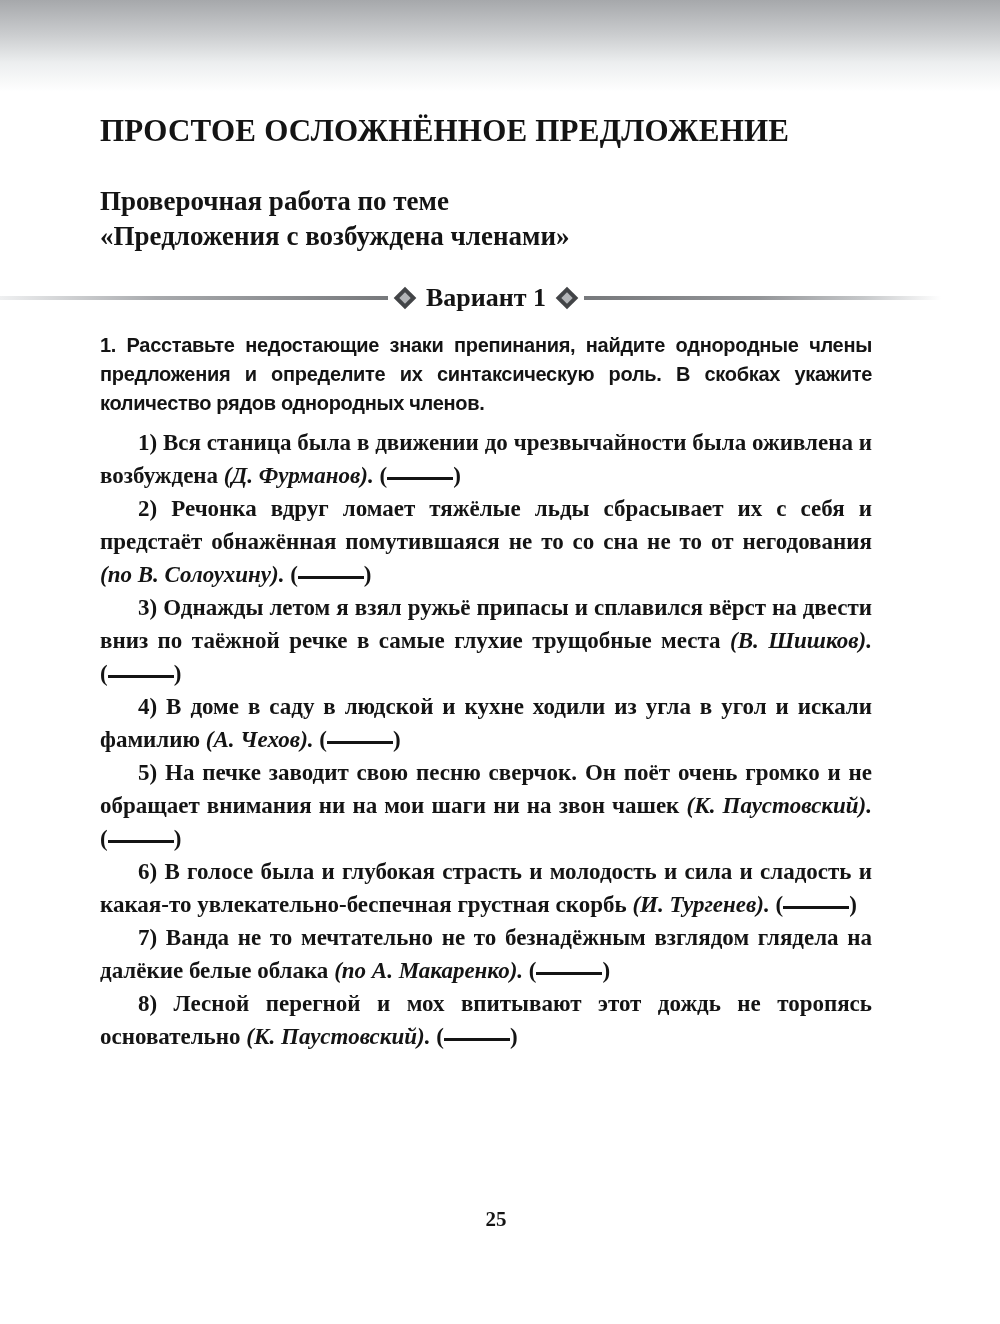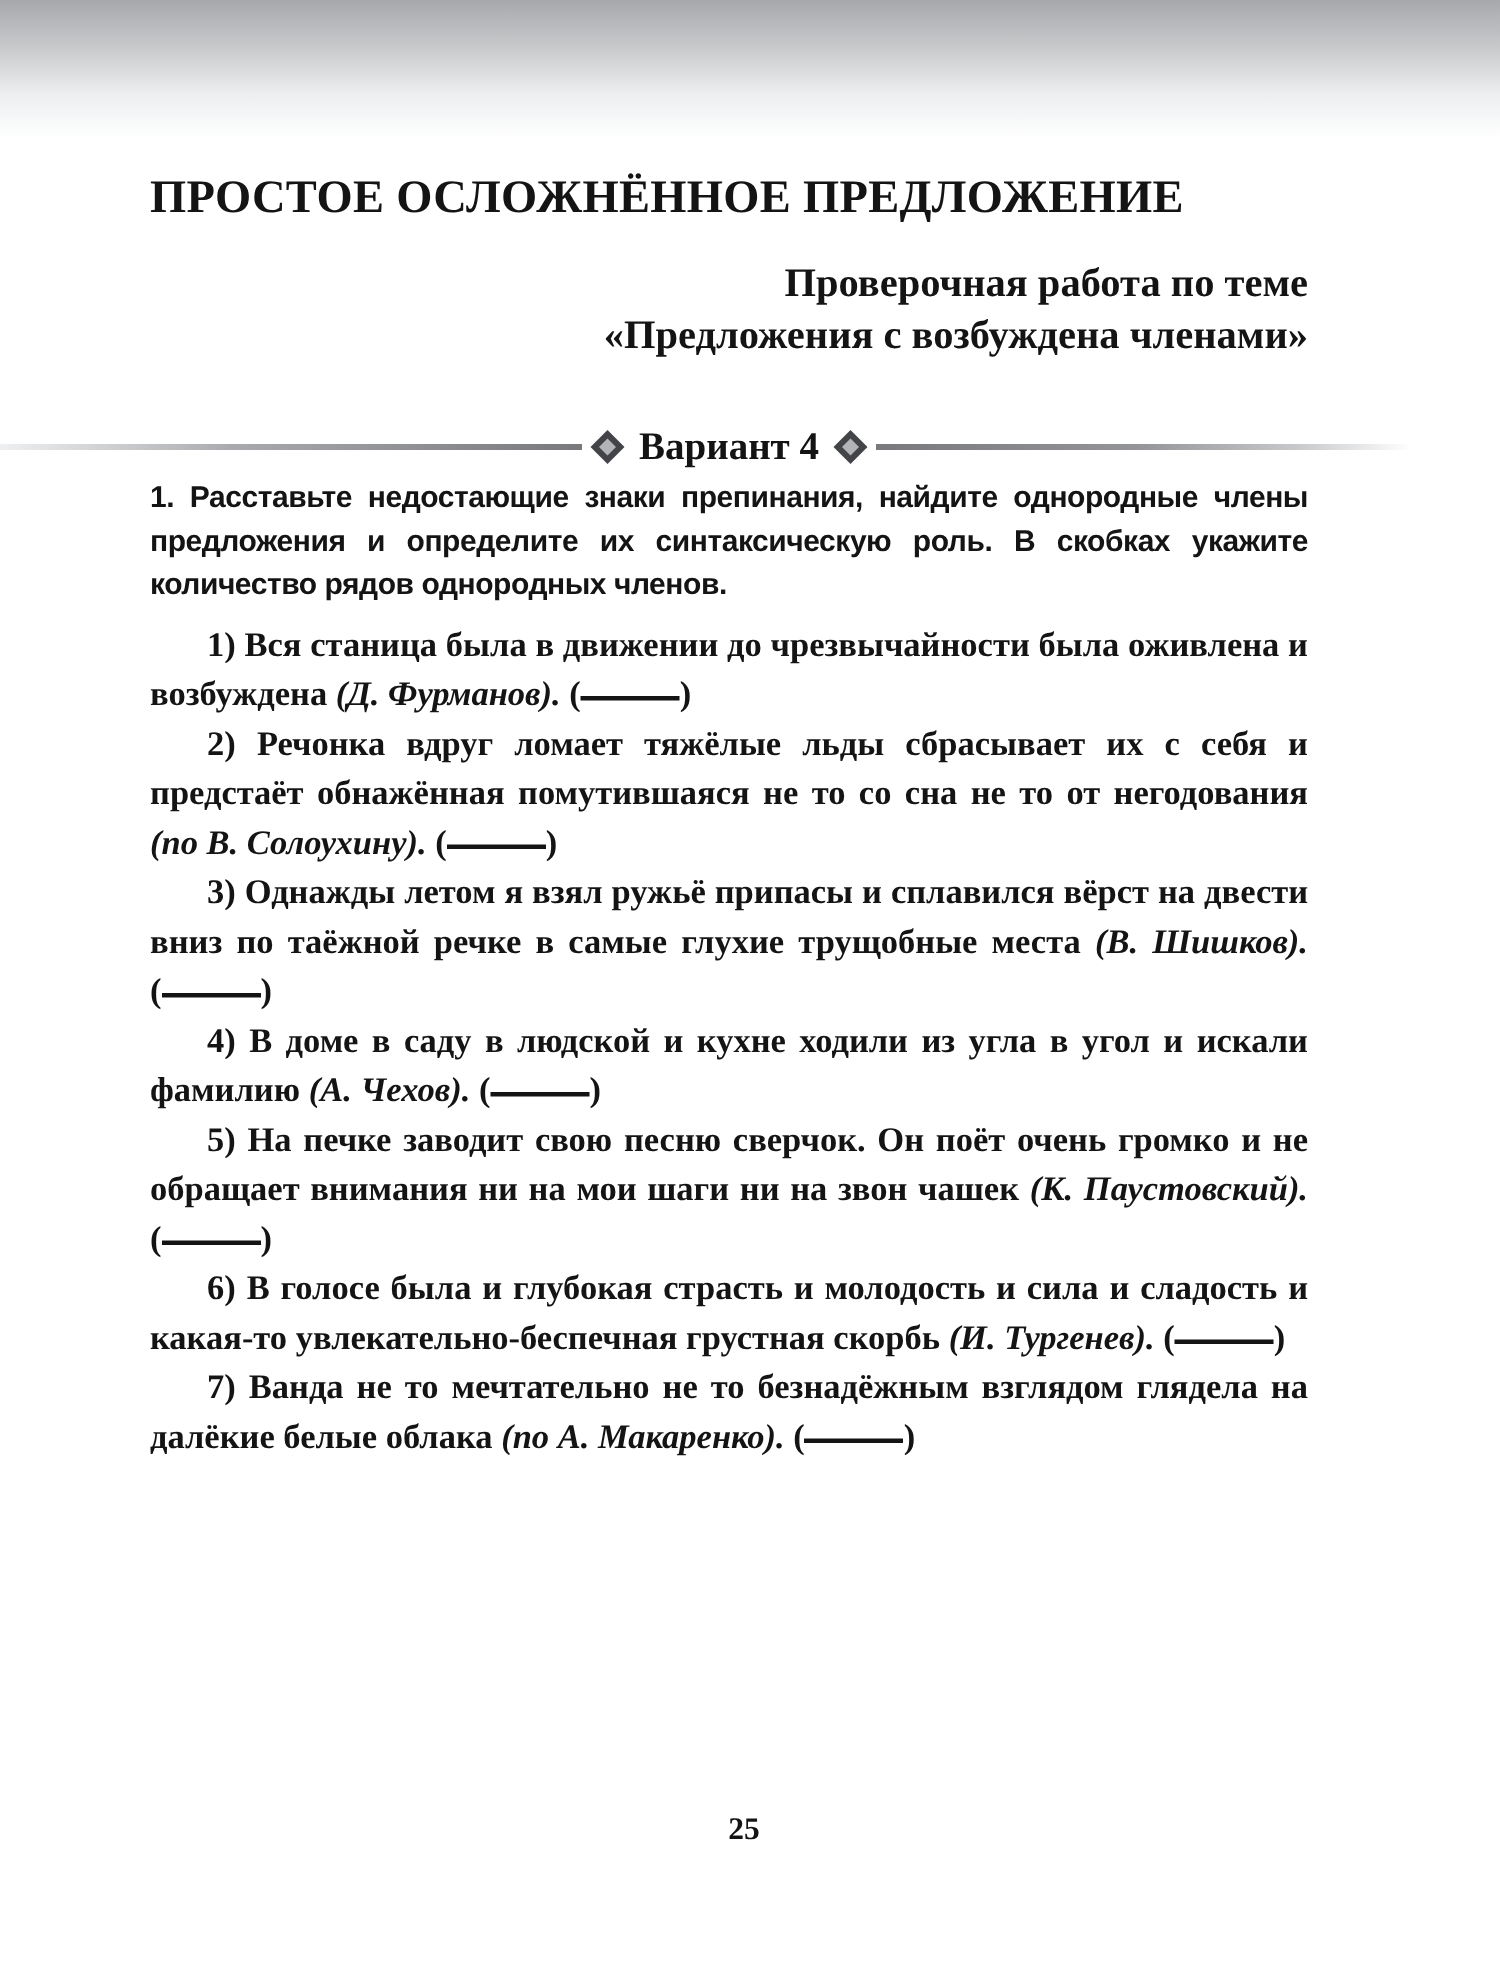--- a/index.html
+++ b/index.html
@@ -32,22 +32,22 @@
   .section-title {
     margin: 0;
     font-size: 31px;
     font-weight: bold;
     line-height: 37px;
     text-align: left;
     letter-spacing: 0.2px;
   }
 
   .subtitle {
-    margin-top: 22px;
-    text-align: right;
+    margin-top: 35px;
+    text-align: left;
     font-weight: bold;
     font-size: 27px;
     line-height: 35px;
   }
 
   
   .variant-row {
     position: absolute;
     top: 282px;
     left: 0;
@@ -130,21 +130,21 @@
   }
 </style>
 </head>
 <body>
 
 <div class="top-gradient"></div>
 
 <div class="variant-row">
   <div class="variant-line line-left"></div>
   <div class="diamond"></div>
-  <div class="variant-label">Вариант 4</div>
+  <div class="variant-label">Вариант 1</div>
   <div class="diamond"></div>
   <div class="variant-line line-right"></div>
 </div>
 
 <div class="content">
 
   <h1 class="section-title">ПРОСТОЕ ОСЛОЖНЁННОЕ ПРЕДЛОЖЕНИЕ</h1>
 
   <div class="subtitle">
     <div>Проверочная работа по теме</div>
@@ -195,16 +195,22 @@
     <span class="bw"><span>(</span><span class="blank"></span><span>)</span></span>
   </p>
 
   <p class="item">
     <span>7)</span>
     <span>Ванда не то мечтательно не то безнадёжным взглядом глядела на далёкие белые облака</span>
     <span class="author">(по А. Макаренко).</span>
     <span class="bw"><span>(</span><span class="blank"></span><span>)</span></span>
   </p>
 
+  <p class="item">
+    <span>8)</span>
+    <span>Лесной перегной и мох впитывают этот дождь не торопясь основательно</span>
+    <span class="author">(К. Паустовский).</span>
+    <span class="bw"><span>(</span><span class="blank"></span><span>)</span></span>
+  </p>
 
 </div>
 
 <div class="page-number">25</div>
 
 </body></html>

